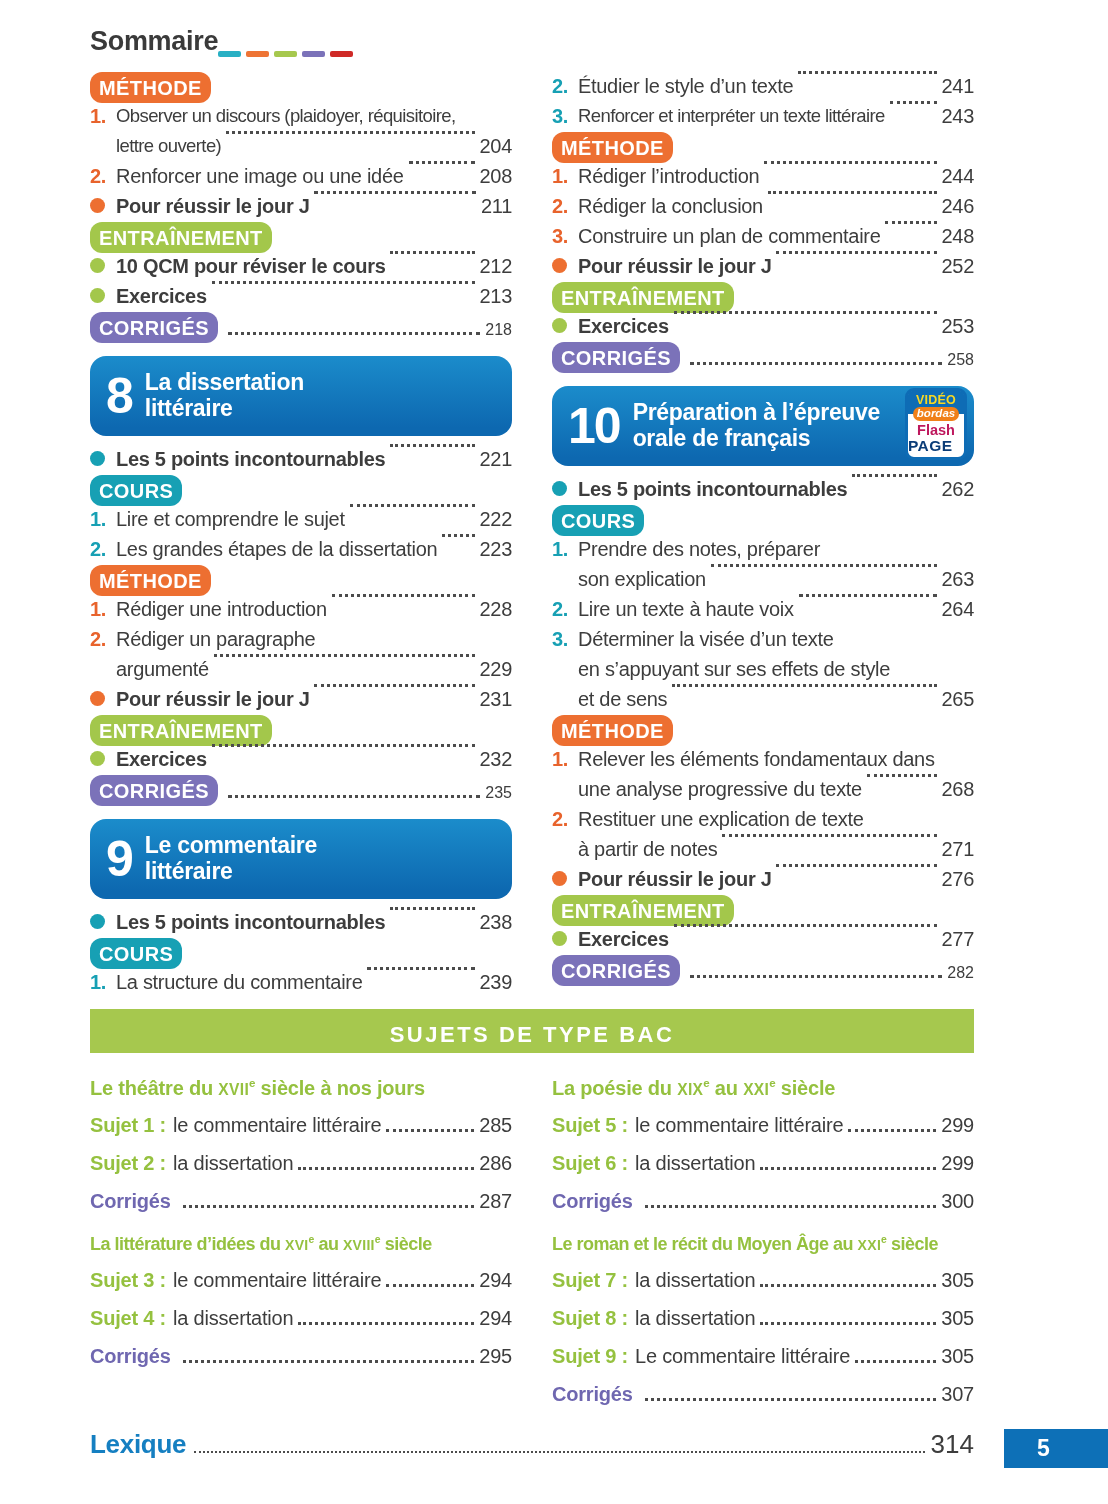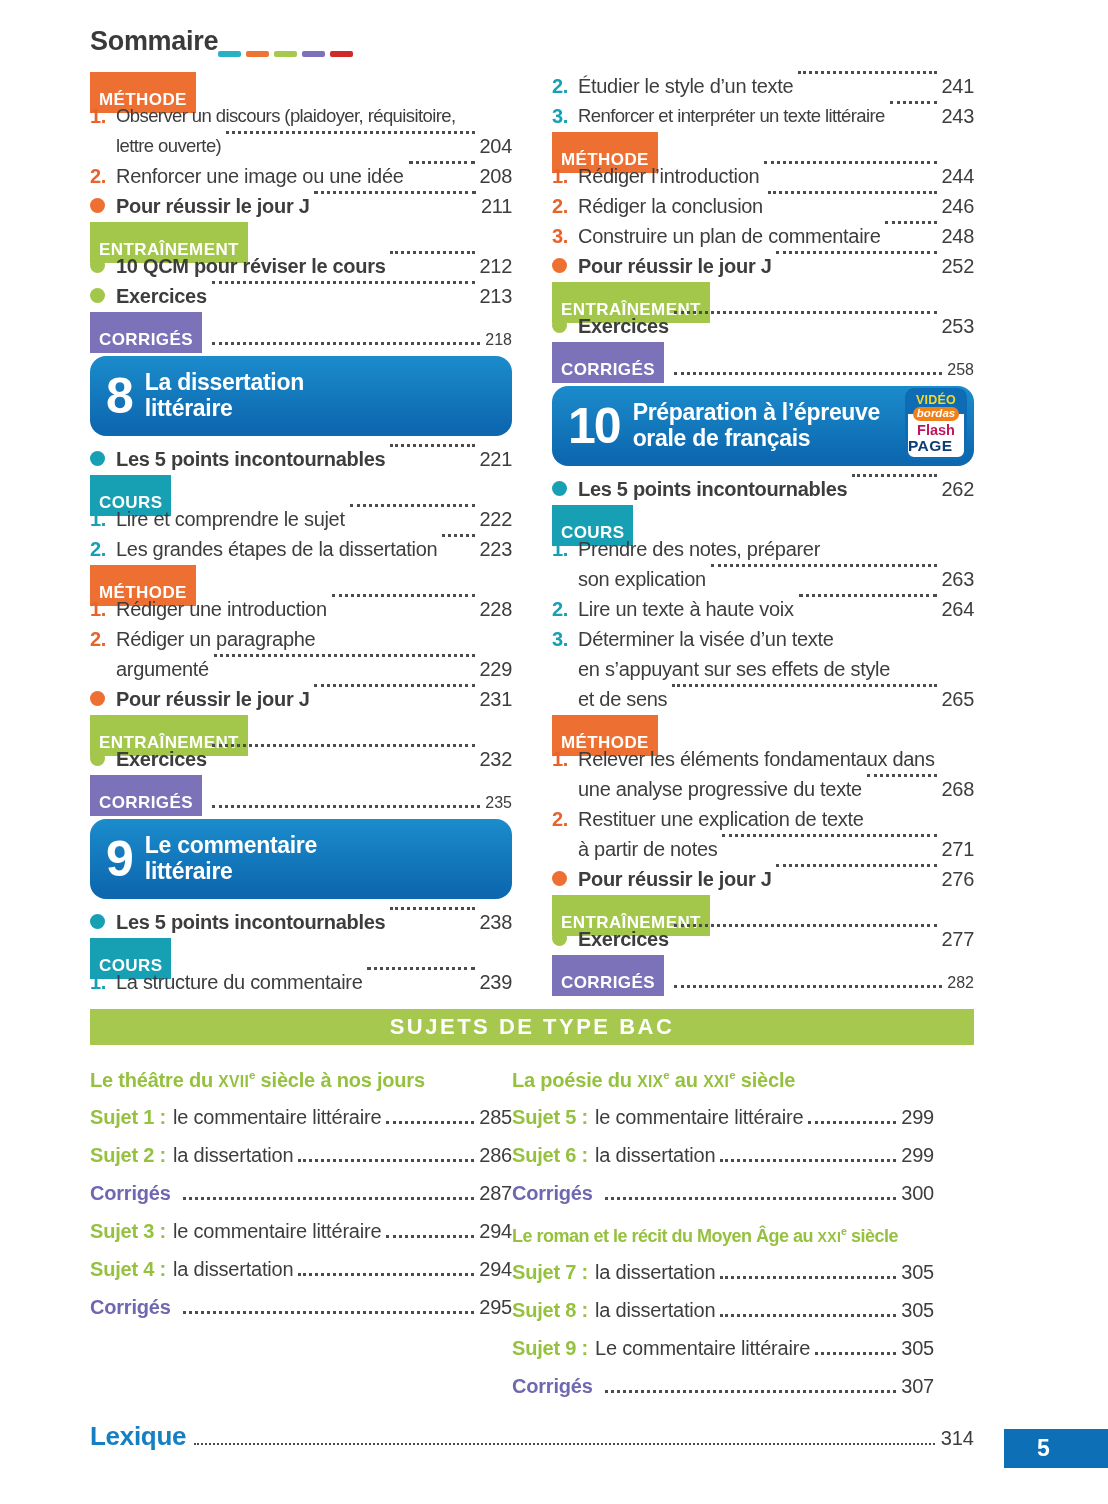--- a/index.html
+++ b/index.html
@@ -16,21 +16,21 @@
   .header-title{font-size:27px;font-weight:bold;color:#3a3a3a;letter-spacing:-0.3px;}
   .header-underline{display:flex;gap:5px;margin-top:5px;}
   .seg{width:23px;height:6px;border-radius:2px;}
 
   
   .toc-cols{display:flex;gap:40px;}
   .toc-col{width:422px;}
 
   
   .badge-row{display:flex;align-items:baseline;height:28px;margin:1px 0;}
-  .badge{color:#fff;font-weight:bold;font-size:17px;padding:18px 9px 3px;letter-spacing:0.4px;white-space:nowrap;}
+  .badge{color:#fff;font-weight:bold;font-size:20px;padding:5px 9px 3px;letter-spacing:0.4px;white-space:nowrap;border-radius:12px;}
   .bg-methode{background:#ed6f31;}
   .bg-entrainement{background:#a3c74b;}
   .bg-corriges{background:#7b72b9;}
   .bg-cours{background:#17a0b4;}
 
   
   .entry{position:relative;padding-left:26px;font-size:20px;line-height:30px;letter-spacing:-0.3px;}
   .entry.bold .txt, .entry.bold .line{font-weight:bold;}
   .entry.tight .txt, .entry.tight .line{font-size:18.5px;letter-spacing:-0.6px;}
   .marker-num{position:absolute;left:0;top:0;font-weight:bold;}
@@ -58,39 +58,39 @@
     border:3px solid #0e6cb5;border-radius:9px;box-sizing:border-box;overflow:visible;}
   .v1{background:#0e6cb5;color:#f7d723;font-weight:bold;font-size:12.5px;text-align:center;
     padding:2px 0 7px;border-radius:4px 4px 0 0;letter-spacing:0.2px;}
   .v2{background:#f08019;color:#fff;border-radius:9px;font-size:11.5px;font-weight:bold;font-style:italic;
     text-align:center;margin:-7px 5px 0;padding:0 0 2px;}
   .v3{color:#be185d;font-weight:bold;font-size:14.5px;text-align:center;line-height:1.05;margin-top:2px;}
   .v4{color:#0b3c77;font-weight:bold;font-size:15.5px;text-align:left;line-height:1.05;letter-spacing:0.4px;padding-bottom:3px;}
 
   
   .banner{background:#a6c84e;color:#fff;font-weight:bold;font-size:22px;text-align:center;
-    letter-spacing:2.5px;padding:5px 0 5px;margin:12px 0 10px;}
-  .bac-cols{display:flex;}
+    letter-spacing:2.5px;padding:13px 0 5px;margin:12px 0 10px;}
+  .bac-cols{display:flex;gap:40px;}
   .bac-col{width:422px;}
   .bac-heading{font-weight:bold;font-size:20px;line-height:28px;margin:6px 0 2px;letter-spacing:-0.2px;}
   .bac-heading.tight{font-size:18px;letter-spacing:-0.5px;}
   .sc{font-size:0.78em;text-transform:uppercase;letter-spacing:0.3px;}
   .sup{vertical-align:super;font-size:0.58em;}
   .bac-row{display:flex;align-items:baseline;font-size:20px;line-height:38px;letter-spacing:-0.2px;}
   .bac-label{font-weight:bold;margin-right:7px;white-space:nowrap;}
   .bac-text{white-space:nowrap;}
   .green{color:#95c13f;}
   .purple{color:#6f67b0;}
   .bac-row .dots{margin-bottom:9px;}
 
   
   .lexique{display:flex;align-items:baseline;margin-top:16px;width:884px;}
   .lexique-label{color:#157fc1;font-weight:bold;font-size:26px;letter-spacing:-0.3px;}
   .lexique .dots{border-bottom-width:2.5px;margin:0 4px 7px 8px;}
-  .lexique .pg{font-size:20px;}
+  .lexique .pg{font-size:26px;}
 
   
   .footer-box{position:absolute;right:0;bottom:36px;width:104px;height:39px;background:#0d70b7;
     color:#fff;font-weight:bold;font-size:23px;display:flex;align-items:center;
     padding-left:33px;box-sizing:border-box;}
 </style>
 </head>
 <body>
 
 <div class="page">
@@ -448,20 +448,21 @@
             <span class="bac-label green">Sujet 2 :</span>
             <span class="bac-text">la dissertation</span>
             <span class="dots"></span>
             <span class="pg">286</span>
           </div>
           <div class="bac-row">
             <span class="bac-label purple">Corrigés</span>
             <span class="dots"></span>
             <span class="pg">287</span>
           </div>
+          <div class="bac-heading green tight"><span>La littérature d’idées du </span><span class="sc">xvi</span><span class="sup">e</span><span> au </span><span class="sc">xviii</span><span class="sup">e</span><span> siècle</span></div>
           <div class="bac-row">
             <span class="bac-label green">Sujet 3 :</span>
             <span class="bac-text">le commentaire littéraire</span>
             <span class="dots"></span>
             <span class="pg">294</span>
           </div>
           <div class="bac-row">
             <span class="bac-label green">Sujet 4 :</span>
             <span class="bac-text">la dissertation</span>
             <span class="dots"></span>

